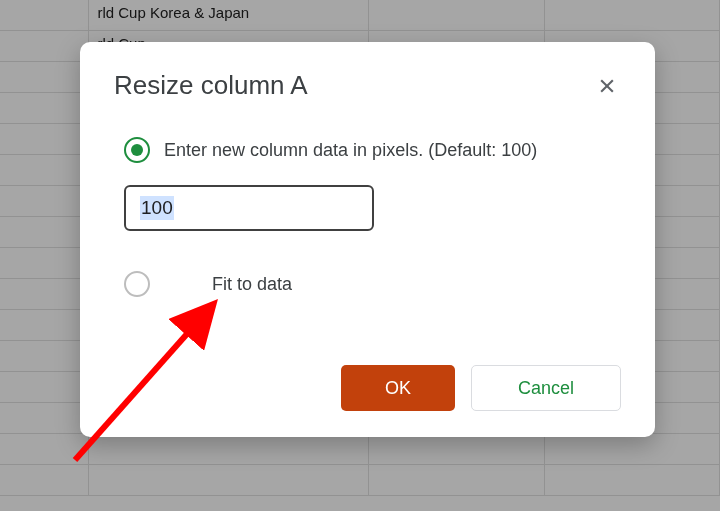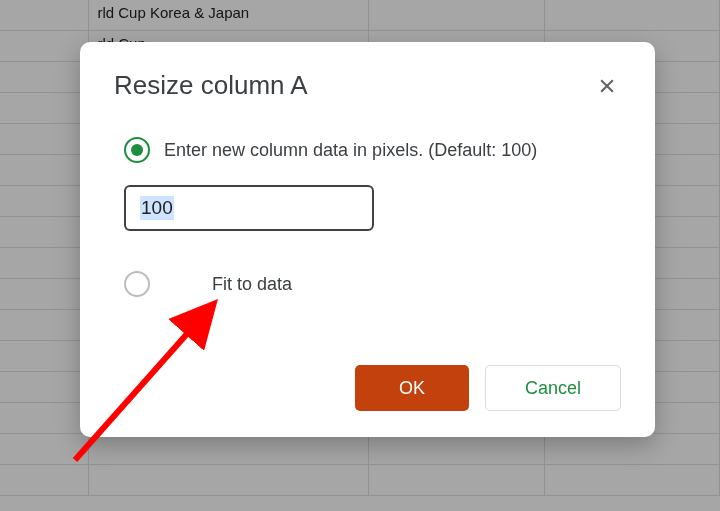--- a/index.html
+++ b/index.html
@@ -151,21 +151,21 @@
       height: 46px;
       cursor: pointer;
     }
     .btn-cancel {
       background: #fff;
       color: #1e8e3e;
       border: 1px solid #dadce0;
       border-radius: 5px;
       font-size: 18px;
       font-weight: 500;
-      width: 136px;
+      width: 150px;
       height: 46px;
       cursor: pointer;
     }
     .arrow {
       position: absolute;
       pointer-events: none;
     }
   </style>
 </head>
 <body>

